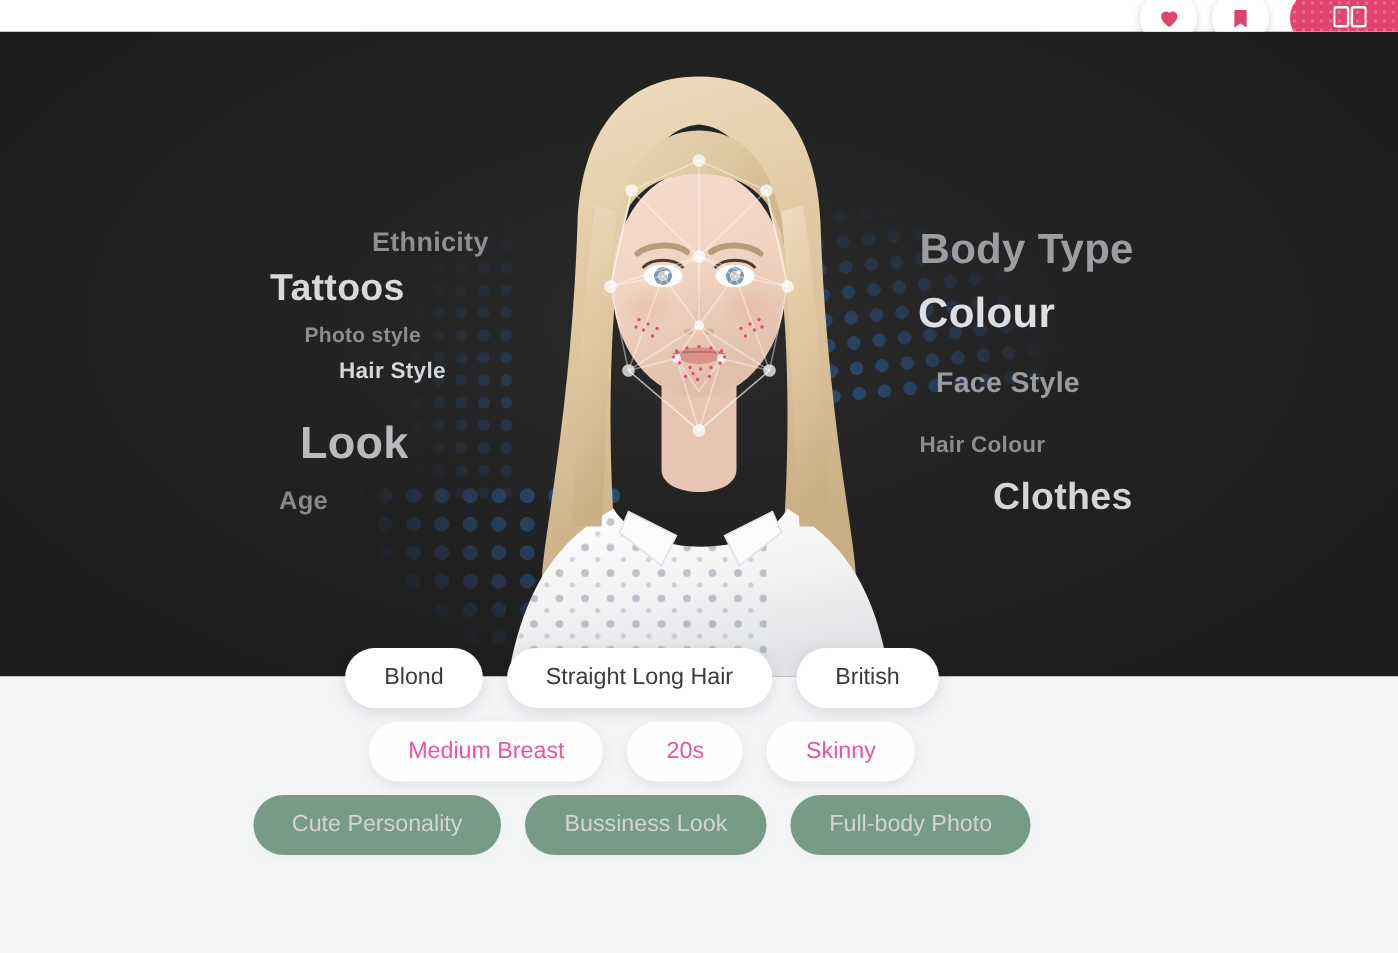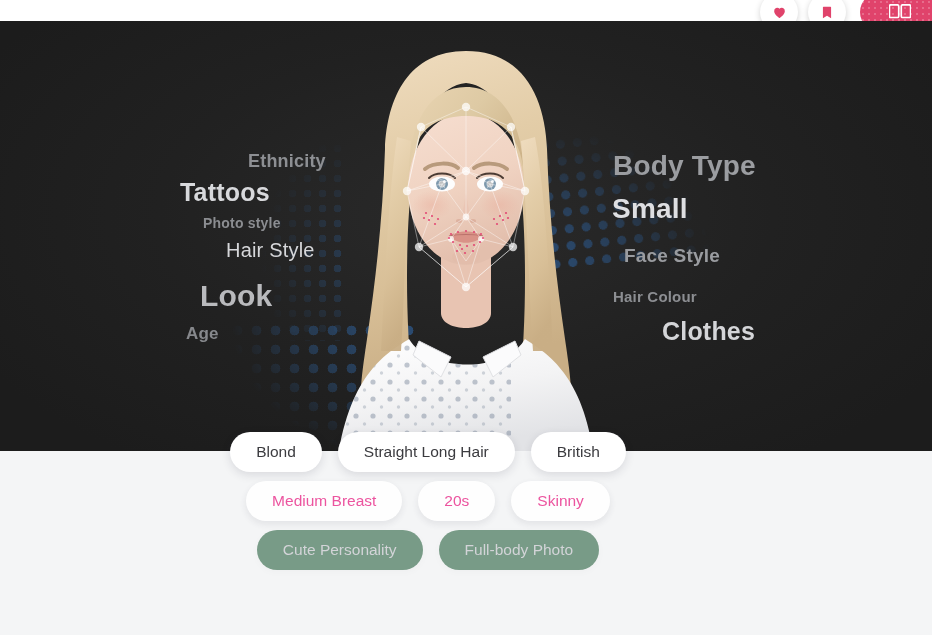--- a/index.html
+++ b/index.html
@@ -303,25 +303,25 @@
         <circle cx="182" cy="217" r="1.1"></circle>
           <circle cx="161" cy="228" r="1.1"></circle>
       </g>
     </svg>
   </div>
 
   <div id="kw-layer">
       <span class="kw" style="left: 248px; top: 130px; font-size: 18px; color: rgb(141, 143, 147); font-weight: 700;">Ethnicity</span>
       <span class="kw" style="left: 180px; top: 157px; font-size: 25px; color: rgb(216, 217, 220); font-weight: 700;">Tattoos</span>
       <span class="kw" style="left: 203px; top: 194px; font-size: 14px; color: rgb(139, 141, 145); font-weight: 700;">Photo style</span>
-      <span class="kw" style="left: 226px; top: 218px; font-size: 20px; color: rgb(214, 215, 218); font-weight: 400; text-align: center;">Hair Style</span>
+      <span class="kw" style="left: 226px; top: 218px; font-size: 15px; color: rgb(214, 215, 218); font-weight: 700; text-align: center;">Hair Style</span>
       <span class="kw" style="left: 200px; top: 258px; font-size: 30px; color: rgb(185, 186, 189); font-weight: 700;">Look</span>
       <span class="kw" style="left: 186px; top: 303px; font-size: 17px; color: rgb(134, 136, 140); font-weight: 700;">Age</span>
       <span class="kw" style="left: 613px; top: 129px; font-size: 28px; color: rgb(155, 157, 161); font-weight: 700;">Body Type</span>
-      <span class="kw" style="left: 612px; top: 172px; font-size: 28px; color: rgb(222, 223, 226); font-weight: 700;">Small</span>
+      <span class="kw" style="left: 612px; top: 172px; font-size: 28px; color: rgb(222, 223, 226); font-weight: 700;">Colour</span>
       <span class="kw" style="left: 624px; top: 224px; font-size: 19px; color: rgb(154, 156, 160); font-weight: 700;">Face Style</span>
       <span class="kw" style="left: 613px; top: 267px; font-size: 15px; color: rgb(140, 142, 146); font-weight: 700;">Hair Colour</span>
       <span class="kw" style="left: 662px; top: 296px; font-size: 25px; color: rgb(212, 213, 216); font-weight: 700;">Clothes</span>
     </div>
 </div>
 
 <div class="bottom-fill"></div>
 
 <div class="chips" id="chips">
     <div class="chip-row r1">
@@ -329,15 +329,16 @@
       <button class="chip">Straight Long Hair</button>
       <button class="chip">British</button>
     </div>
     <div class="chip-row r2">
       <button class="chip">Medium Breast</button>
       <button class="chip">20s</button>
       <button class="chip">Skinny</button>
     </div>
     <div class="chip-row r3">
       <button class="chip">Cute Personality</button>
+      <button class="chip">Bussiness Look</button>
       <button class="chip">Full-body Photo</button>
     </div>
   </div>
 
 </body></html>

